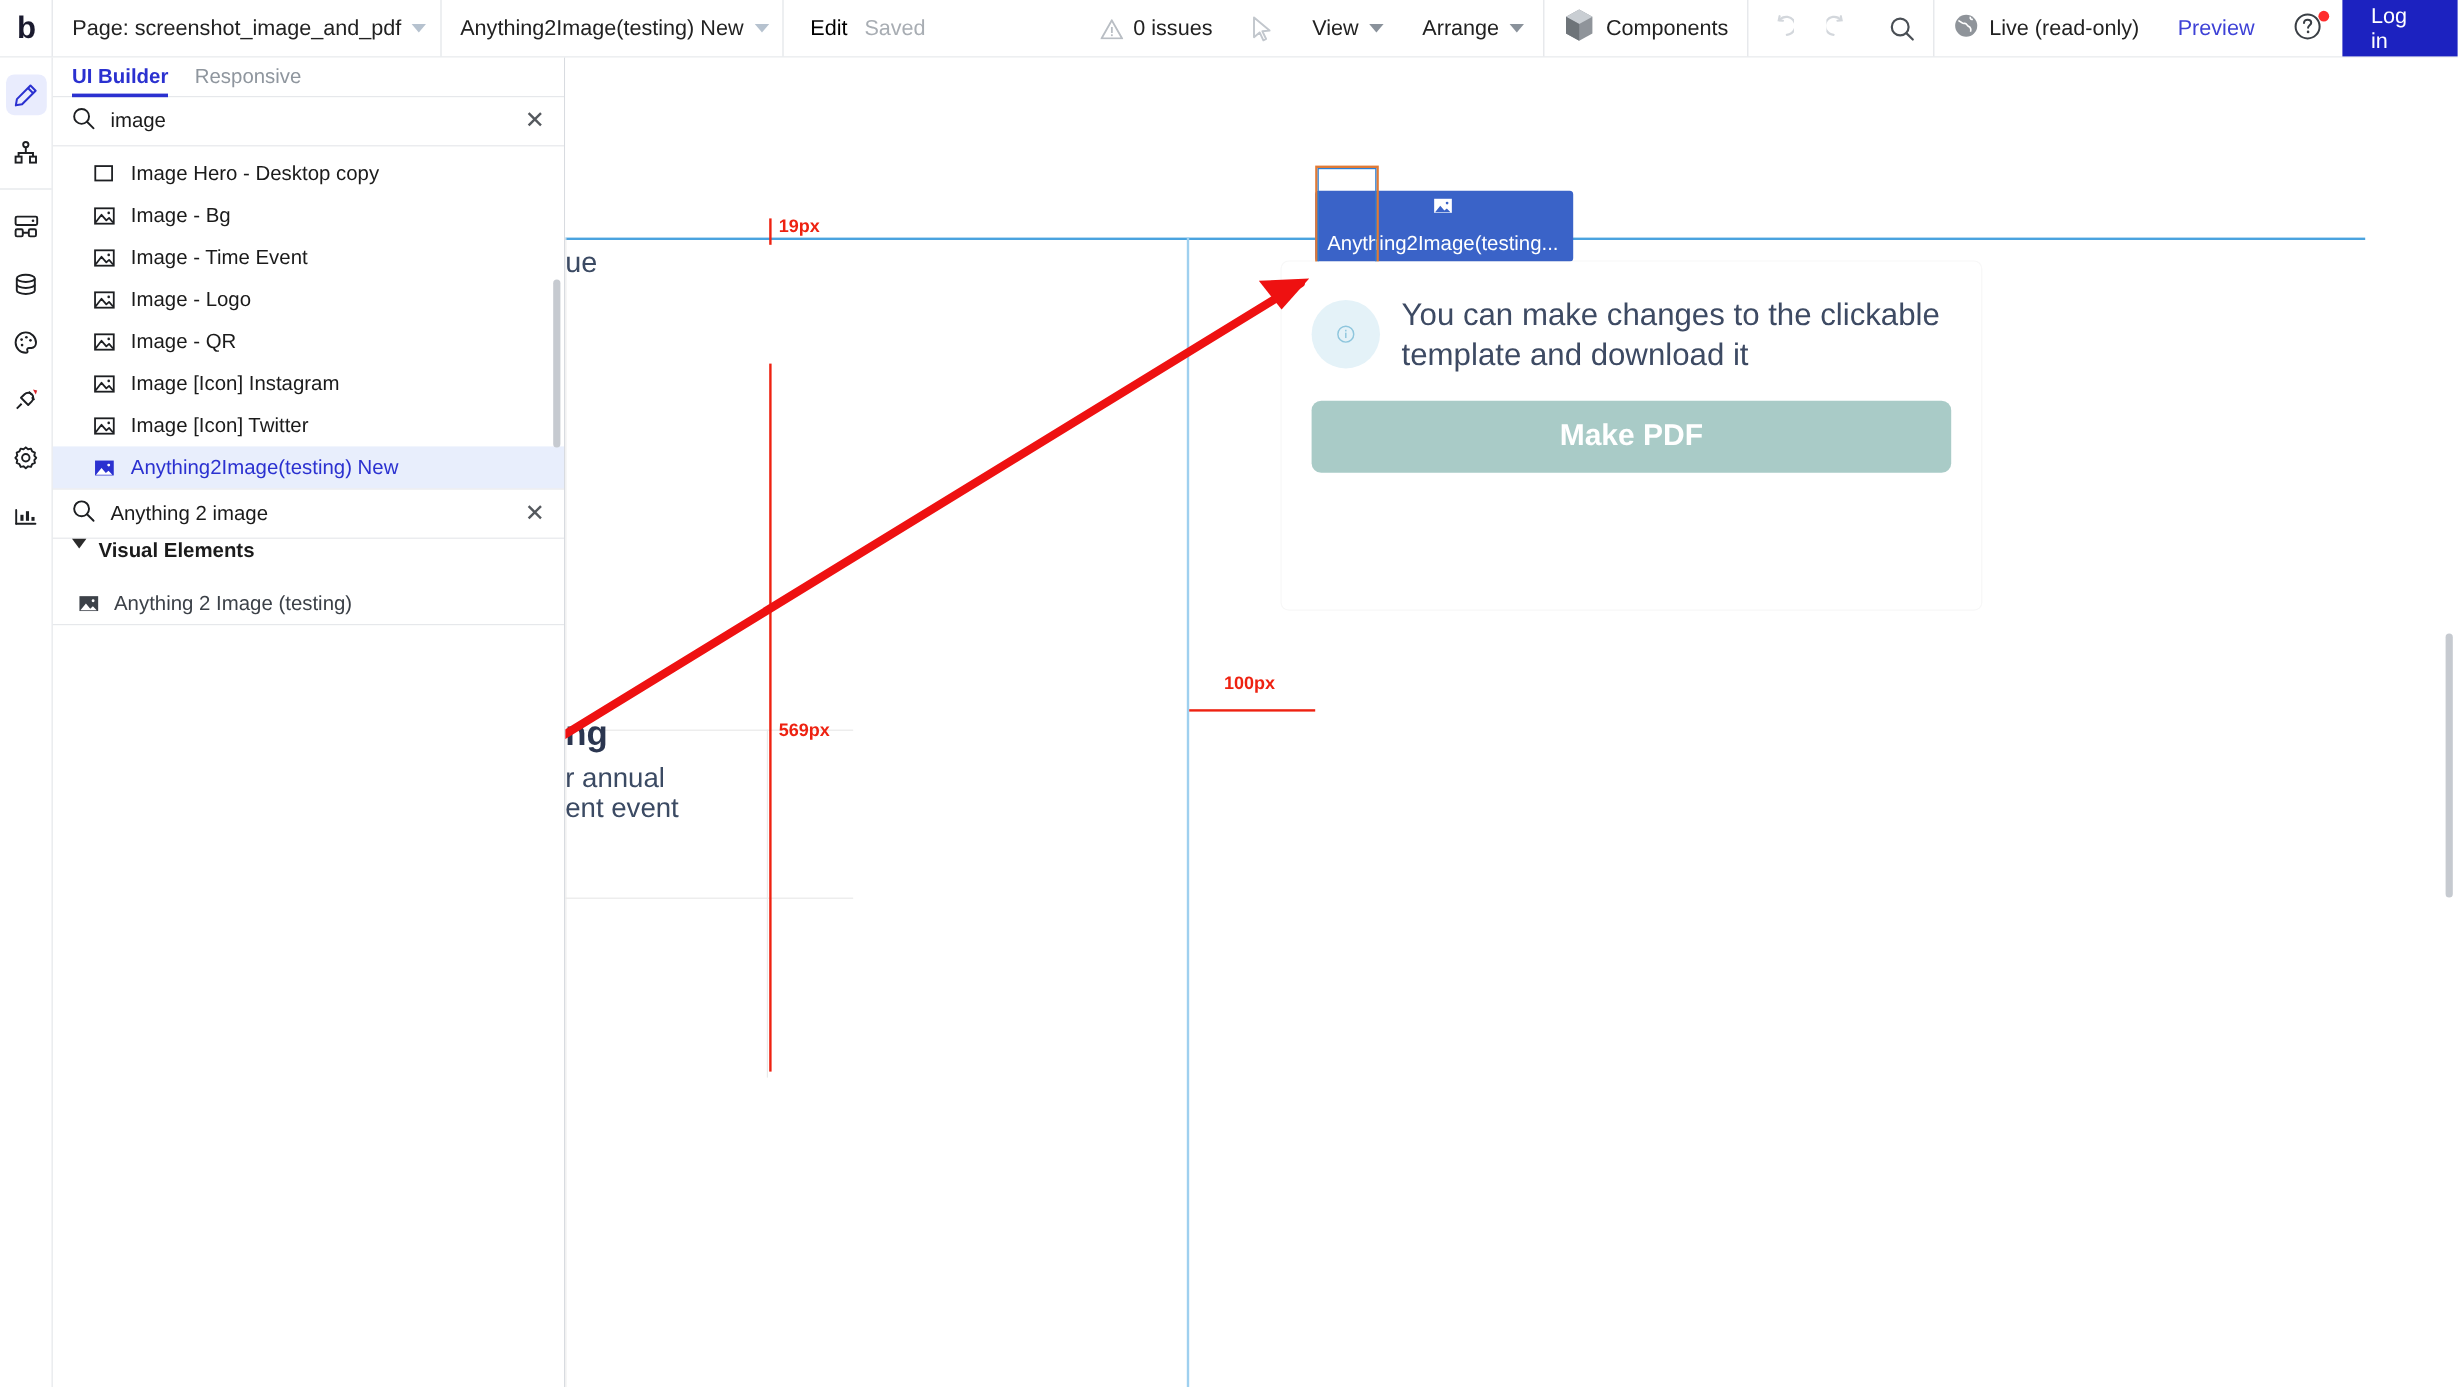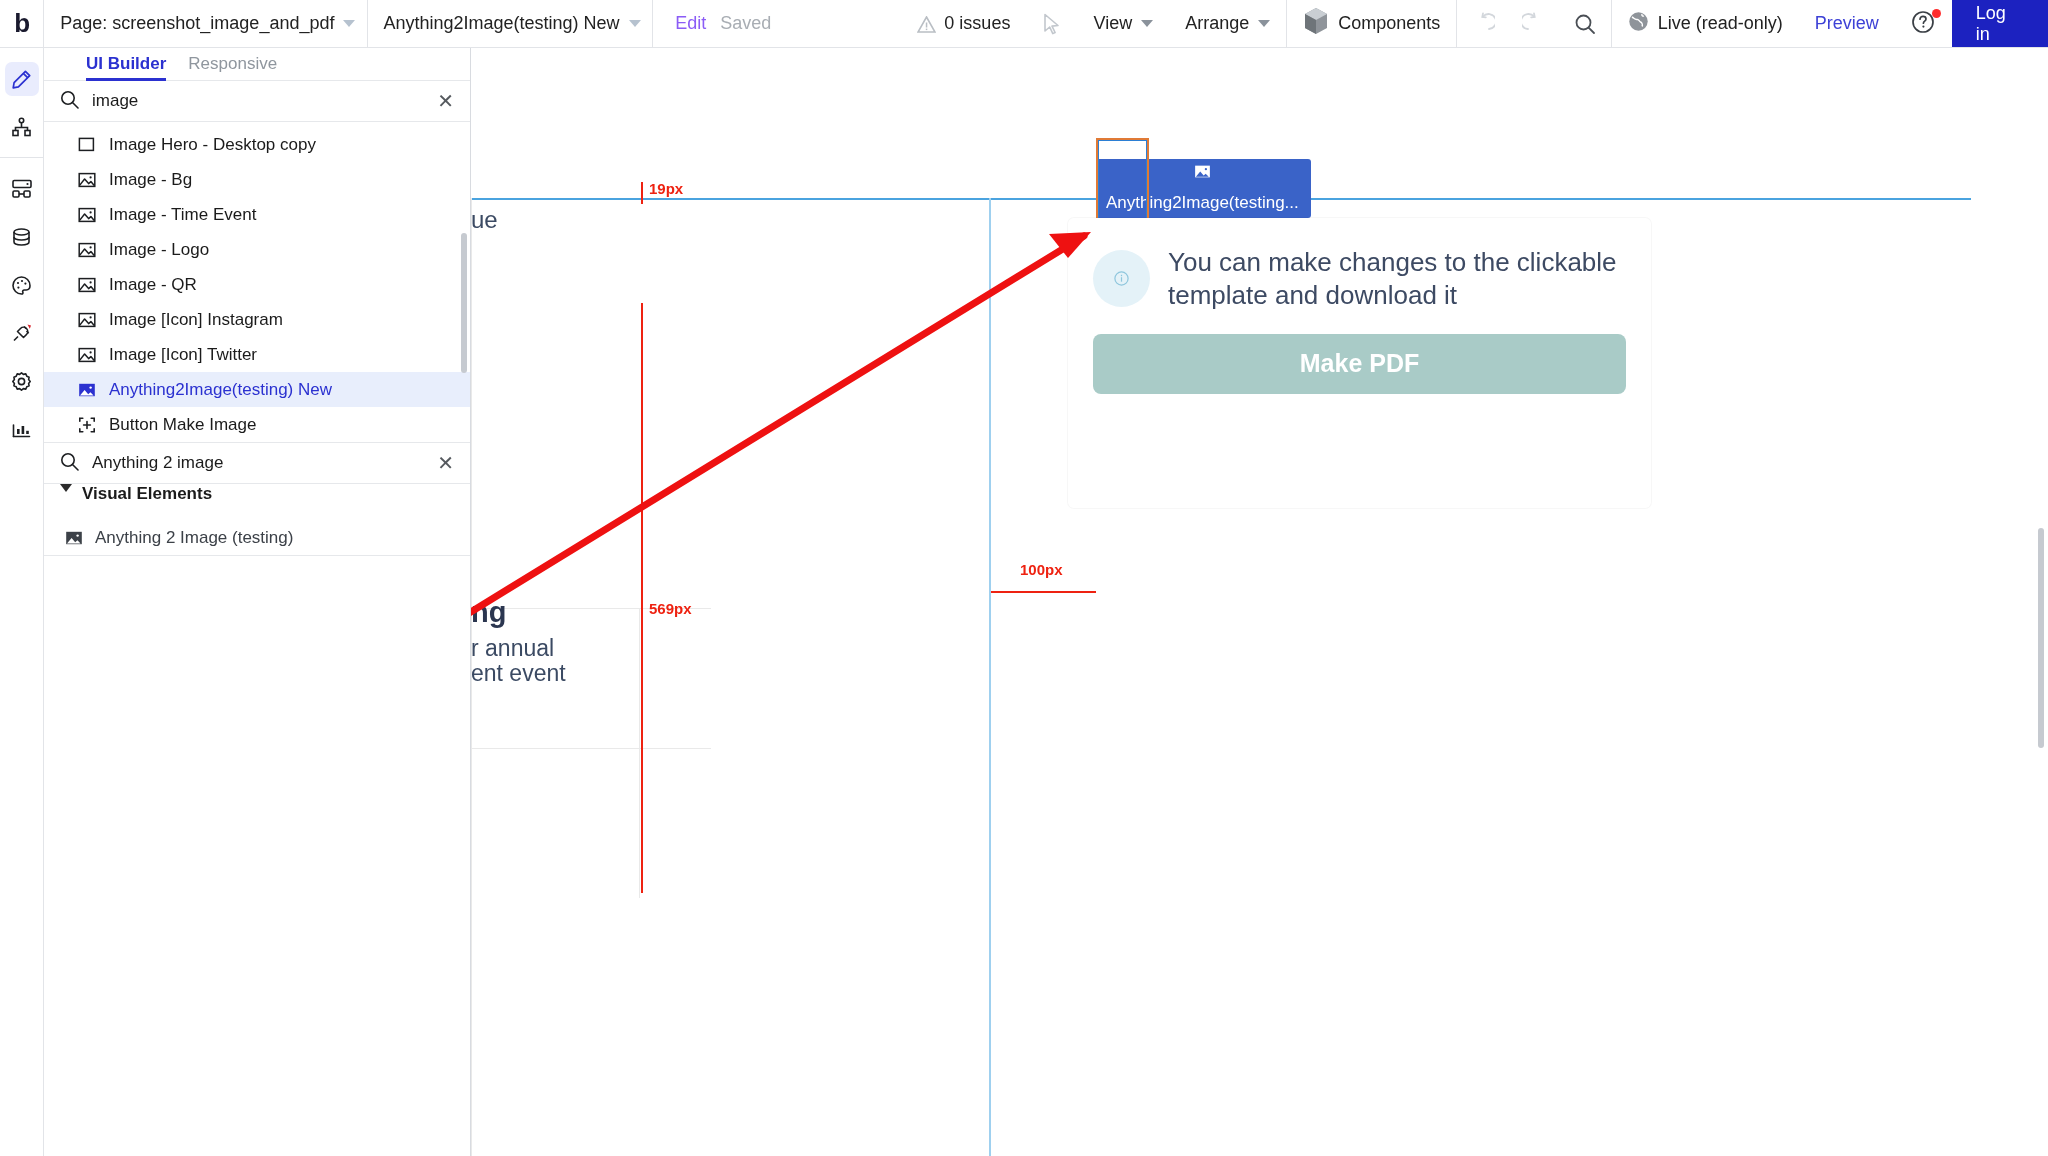--- a/index.html
+++ b/index.html
@@ -25,21 +25,21 @@
   .tb-cell {
     display: flex; align-items: center; gap: 9px;
     padding: 0 16px; font-size: 18px; color: #222;
     white-space: nowrap;
   }
   .tb-cell.page { min-width: 290px; justify-content: space-between; }
   .tb-cell.elem { min-width: 275px; justify-content: space-between; }
   .caret { width: 0; height: 0; border-left: 6px solid transparent;
            border-right: 6px solid transparent; border-top: 7px solid #b6c2cf; }
   .caret.dark { border-top-color: #8a929b; }
-  .tb-edit { font-size: 18px; color: #8b5cf6; padding: 0 14px 0 22px; display:flex; align-items:center;}
+  .tb-edit { font-size: 18px; color: #000000; padding: 0 14px 0 22px; display:flex; align-items:center;}
   .tb-saved { font-size: 18px; color: #a8adb3; display:flex; align-items:center;}
   .tb-spacer { flex: 0 0 auto; }
   .tb-link { display: flex; align-items: center; padding: 0 15px; font-size: 18px; color: #2b2b2b; gap: 7px; }
   .tb-link.preview { color: #3d41d6; }
   .tb-login {
     background: #1c22c0; color: #fff; font-size: 18px;
     display: flex; align-items: center; padding: 0 24px;
   }
   .icon-warn { position: relative; width: 18px; height: 16px; }
   .icon-warn svg { display:block; }
@@ -62,21 +62,21 @@
   .rail-div { width: 100%; height: 1px; background: #e2e4e8; margin-top: 13px; }
 
   
   .panel {
     position: absolute; left: 44px; top: 48px; width: 427px; height: 1108px;
     background: #fff; border-right: 1px solid #d8dbe0;
   }
   .tabs { height: 33px; display: flex; align-items: flex-end; gap: 22px;
           padding: 0 16px; border-bottom: 1px solid #e6e8eb; }
   .tab { font-size: 17px; padding-bottom: 6px; color: #8f969e; position: relative; }
-  .tab.active { color: #2b31d0; font-weight: 700; margin-left: 26px; }
+  .tab.active { color: #2b31d0; font-weight: 700; }
   .tab.active::after { content:""; position:absolute; left:0; right:0; bottom:-1px;
                        height: 3px; background: #2b31d0; }
   .searchrow {
     height: 41px; display: flex; align-items: center; gap: 13px;
     padding: 0 16px; border-bottom: 1px solid #e6e8eb;
   }
   .searchrow .sval { font-size: 17px; color: #1b1b1b; flex: 1; }
   .xbtn { color: #55595e; font-size: 20px; line-height: 1; }
 
   .list { padding: 5px 0 0 0; }
@@ -436,29 +436,20 @@
       <span class="licon">
         <svg width="18" height="18" viewBox="0 0 18 18">
             <rect x="1.2" y="2.8" width="15.6" height="12.4" fill="#2b31d0"></rect>
             <circle cx="12.6" cy="6.6" r="1.2" fill="#fff"></circle>
             <path d="M2 14.6 6.6 9l3.6 4.2 2.2-1.9 3.2 3.3z" fill="#fff"></path>
           </svg>
       </span>
       <span>Anything2Image(testing) New</span>
     </div>
 
-    <div class="litem">
-      <span class="licon">
-        <svg width="18" height="18" viewBox="0 0 18 18">
-            <path d="M1.8 5.2V2.2h3M13.2 2.2h3v3M16.2 12.8v3h-3M4.8 15.8h-3v-3" fill="none" stroke="#1d1f22" stroke-width="1.6" stroke-linecap="round"></path>
-            <path d="M9 5.6v6.8M5.6 9h6.8" stroke="#1d1f22" stroke-width="1.6" stroke-linecap="round"></path>
-          </svg>
-      </span>
-      <span>Button Make Image</span>
-    </div>
   </div>
 
   <div class="scrollthumb"></div>
 
   <div class="sect-div"></div>
 
   <div class="searchrow">
     <span>
       <svg width="19" height="19" viewBox="0 0 19 19">
           <circle cx="8" cy="8" r="6.2" fill="none" stroke="#1d1f22" stroke-width="1.6"></circle>

